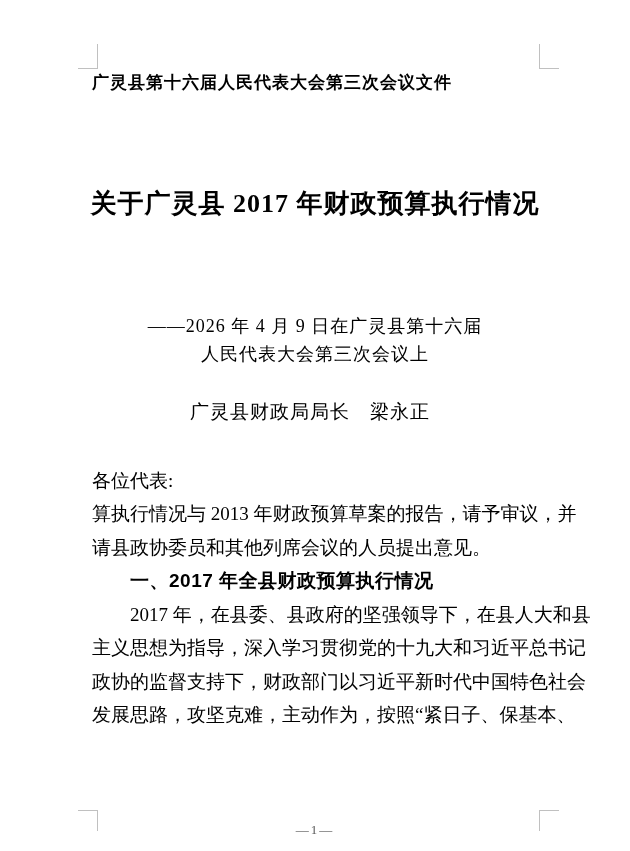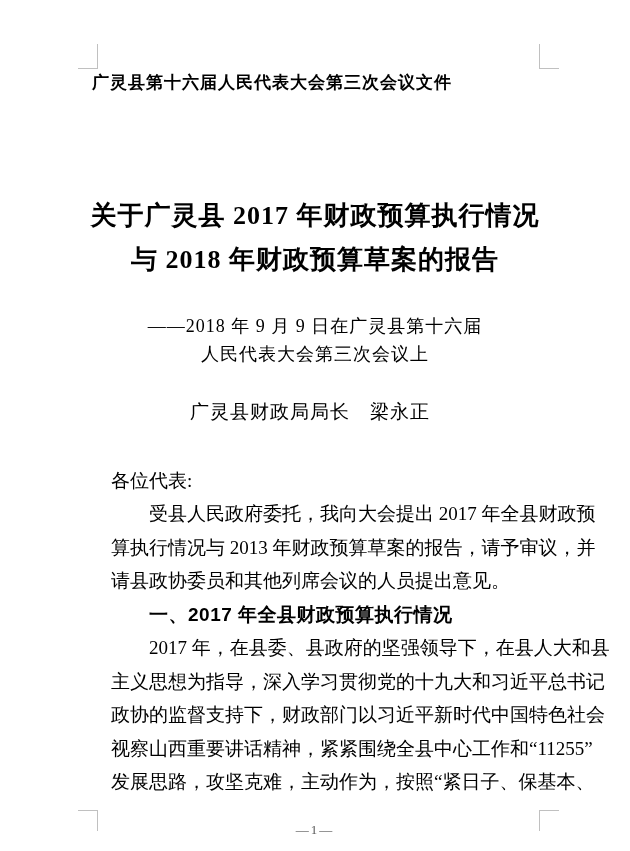--- a/index.html
+++ b/index.html
@@ -32,21 +32,21 @@
     font-weight: bold;
     letter-spacing: 1px;
     white-space: nowrap;
     text-align: center;
   }
 
   .doc-title {
     position: absolute;
     left: 0; right: 0;
     top: 182px;
-    margin: 12px;
+    margin: 0;
     text-align: center;
     font-size: 26px;
     font-weight: bold;
     line-height: 44px;
     letter-spacing: 1px;
   }
   .doc-title .t-line { display: block; }
 
   .doc-subtitle {
     position: absolute;
@@ -74,21 +74,20 @@
     left: 92px;
     top: 464px;
     width: 448px;
     font-size: 19px;
     line-height: 33.45px;
   }
   .body-text .line {
     white-space: nowrap;
     text-align: left;
     text-align-last: left;
-    margin-left: 19px;
   }
   .body-text .line.fill { text-align-last: justify; }
   .body-text .line.indent { text-indent: 38px; }
   .body-text .line.heading {
     font-family: "Liberation Sans", "DejaVu Sans", sans-serif;
     font-weight: bold;
     letter-spacing: 0.5px;
   }
 
   .footer {
@@ -109,38 +108,35 @@
 
   <div class="crop tl"></div>
   <div class="crop tr"></div>
   <div class="crop bl"></div>
   <div class="crop br"></div>
 
   <div class="doc-header">广灵县第十六届人民代表大会第三次会议文件</div>
 
   <h1 class="doc-title">
     <span class="t-line">关于广灵县 2017 年财政预算执行情况</span>
-    <span class="t-line">与 2018 年财政预算草案的报告</span>
   </h1>
 
   <div class="doc-subtitle">
-    <span class="s-line">——2018 年 9 月 9 日在广灵县第十六届</span>
+    <span class="s-line">——2026 年 4 月 9 日在广灵县第十六届</span>
     <span class="s-line">人民代表大会第三次会议上</span>
   </div>
 
   <div class="presenter">广灵县财政局局长　梁永正</div>
 
   <div class="body-text">
     <div class="line">各位代表:</div>
-    <div class="line indent fill">受县人民政府委托，我向大会提出 2017 年全县财政预</div>
     <div class="line fill">算执行情况与 2013 年财政预算草案的报告，请予审议，并</div>
     <div class="line">请县政协委员和其他列席会议的人员提出意见。</div>
     <div class="line indent heading">一、2017 年全县财政预算执行情况</div>
     <div class="line indent fill">2017 年，在县委、县政府的坚强领导下，在县人大和县</div>
     <div class="line fill">主义思想为指导，深入学习贯彻党的十九大和习近平总书记</div>
     <div class="line fill">政协的监督支持下，财政部门以习近平新时代中国特色社会</div>
-    <div class="line fill">视察山西重要讲话精神，紧紧围绕全县中心工作和“11255”</div>
     <div class="line fill">发展思路，攻坚克难，主动作为，按照“紧日子、保基本、</div>
   </div>
 
   <div class="footer">—1—</div>
 
 </div>
 
 </body></html>

